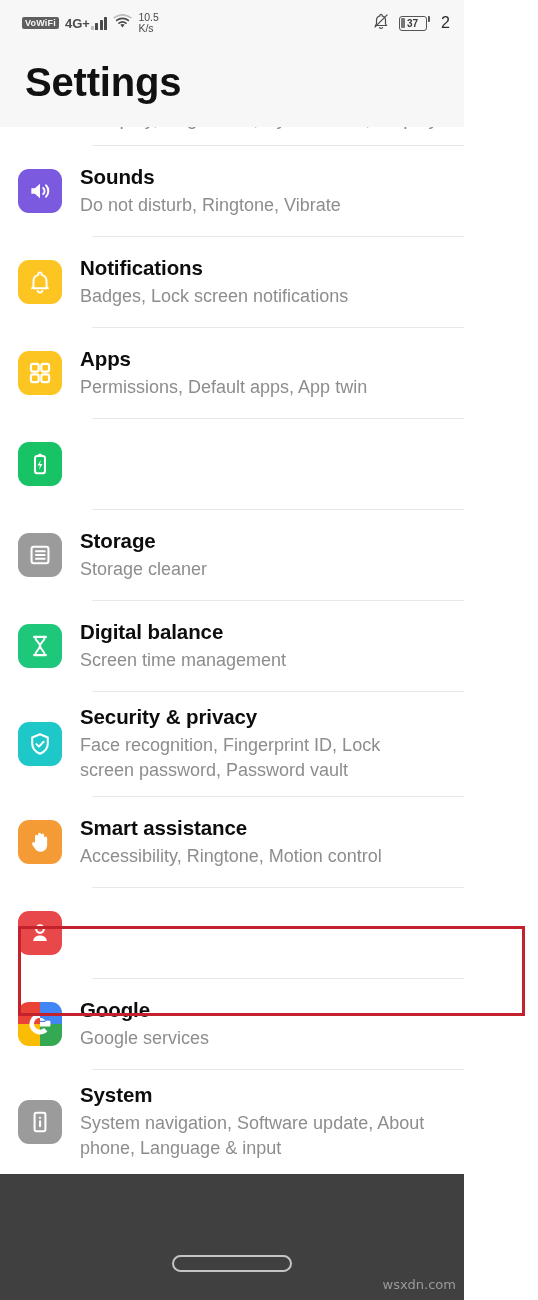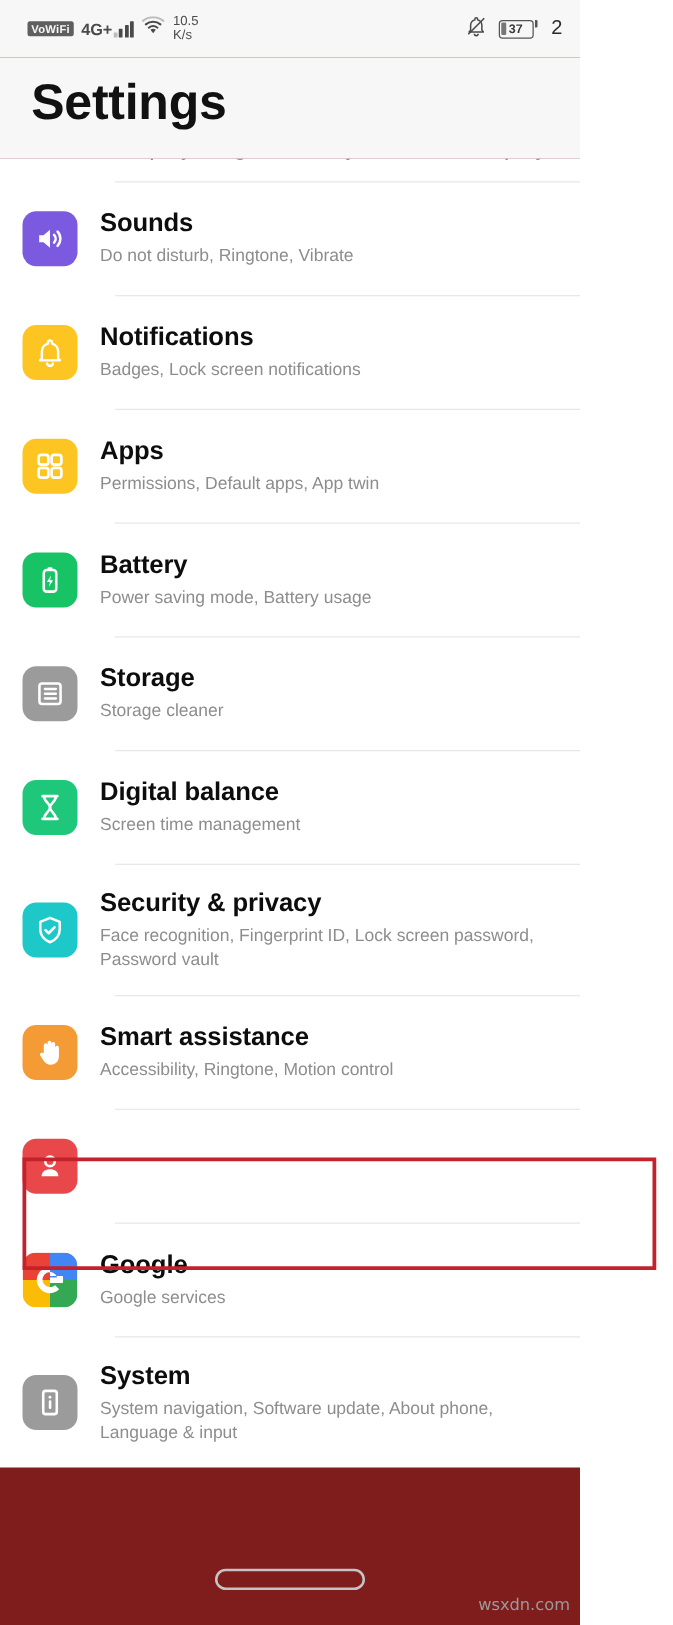--- a/index.html
+++ b/index.html
@@ -2,21 +2,21 @@
 <html><head>
 <meta charset="utf-8">
 <style>
   * { box-sizing: border-box; margin: 0; padding: 0; }
   html, body {
     width: 538px; height: 1300px;
     background: #ffffff;
     font-family: "Liberation Sans", sans-serif;
     overflow: hidden;
   }
-  .phone { position: relative; width: 464px; height: 1300px; background: #7f1d1d; }
+  .phone { position: relative; width: 464px; height: 1300px; background: #404040; }
 
   
   .statusbar {
     height: 46px; background: #f7f7f7;
     display: flex; align-items: center;
     padding: 0 14px 0 22px;
   }
   .sb-left { display: flex; align-items: center; gap: 6px; }
   .sb-right { margin-left: auto; display: flex; align-items: center; gap: 9px; }
   .vowifi {
@@ -58,21 +58,21 @@
     font-size: 19px; color: #8a8a8a; white-space: nowrap;
   }
   .row {
     display: flex; align-items: center;
     padding: 0 22px 0 18px; min-height: 90px;
     position: relative;
   }
   .row .texts { flex: 1; padding-left: 18px; padding-right: 4px; }
   .sep { height: 1px; background: #e8e8e8; margin-left: 92px; }
   .r-title { font-size: 20.5px; color: #0d0d0d; font-weight: bold; letter-spacing: -.1px; }
-  .r-sub { font-size: 14px; color: #8d8d8d; margin-top: 4px; line-height: 1.38; }
+  .r-sub { font-size: 18px; color: #8d8d8d; margin-top: 4px; line-height: 1.38; }
 
   
   .tile {
     width: 44px; height: 44px; border-radius: 11px;
     flex: 0 0 44px; display: flex; align-items: center;
     justify-content: center; position: relative;
   }
   .tile svg { display: block; }
 
   
@@ -197,24 +197,20 @@
     <div class="sep"></div>
 
     <div class="row">
       <div class="tile" style="background:#17c364">
         <svg width="26" height="26" viewBox="0 0 24 24">
           <rect x="7.4" y="4.6" width="9.2" height="16" rx="2.2" fill="none" stroke="#fff" stroke-width="1.9"></rect>
           <rect x="10.2" y="2.6" width="3.6" height="1.8" rx="0.8" fill="#fff"></rect>
           <path d="M12.8 8.4 9.7 13.4h2.3l-0.9 3.8 3.2-5.1h-2.3Z" fill="#fff"></path>
         </svg>
       </div>
-      <div class="texts">
-        <div class="r-title">Battery</div>
-        <div class="r-sub">Power saving mode, Battery usage</div>
-      </div>
     </div>
     <div class="sep"></div>
 
     <div class="row">
       <div class="tile" style="background:#9b9b9b">
         <svg width="26" height="26" viewBox="0 0 24 24">
           <rect x="4.2" y="4.4" width="15.6" height="15.2" rx="2" fill="none" stroke="#fff" stroke-width="1.9"></rect>
           <line x1="8.2" y1="8.5" x2="16.4" y2="8.5" stroke="#fff" stroke-width="1.7" stroke-linecap="round"></line>
           <line x1="8.2" y1="12" x2="16.4" y2="12" stroke="#fff" stroke-width="1.7" stroke-linecap="round"></line>
           <line x1="8.2" y1="15.5" x2="16.4" y2="15.5" stroke="#fff" stroke-width="1.7" stroke-linecap="round"></line>

